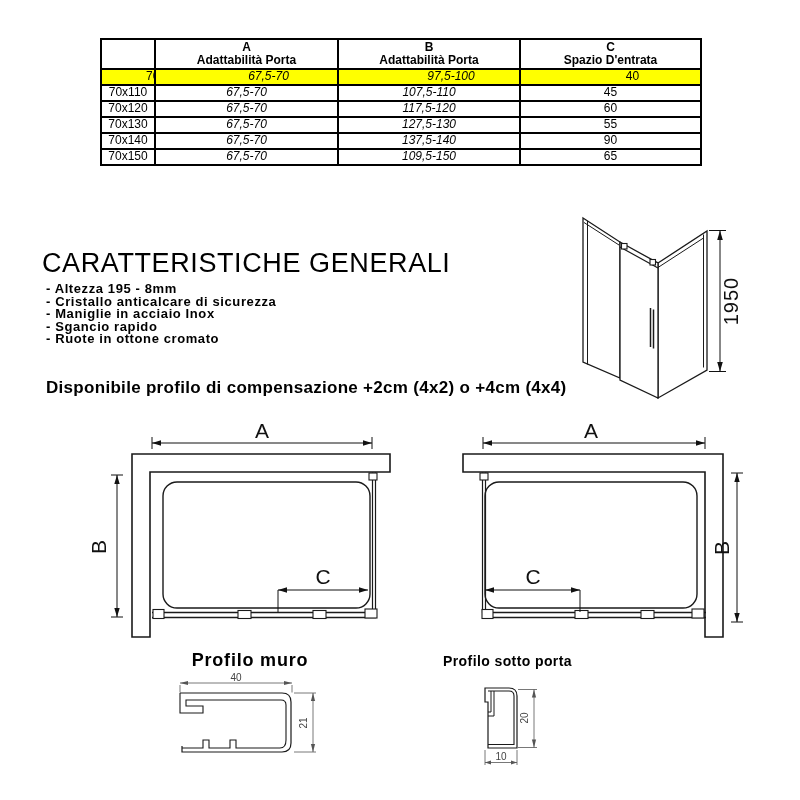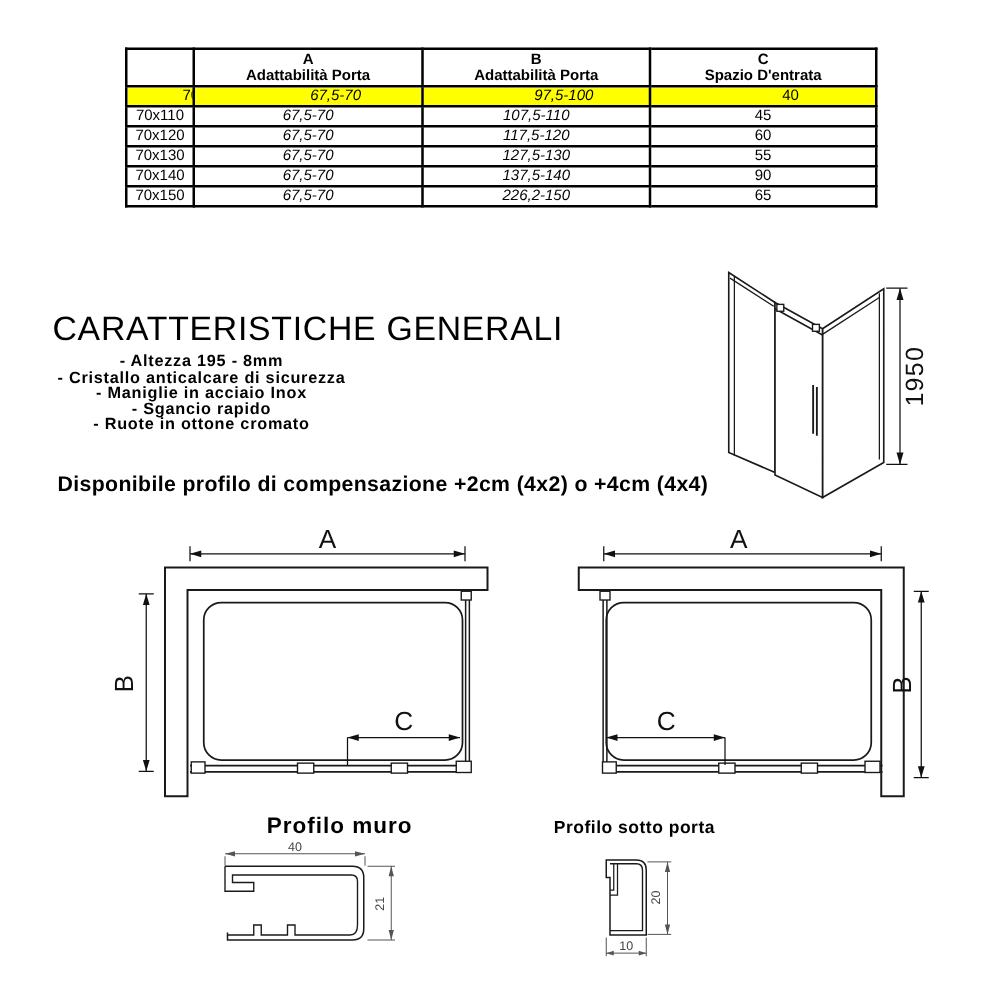--- a/index.html
+++ b/index.html
@@ -17,26 +17,26 @@
     font-size:12px;line-height:1.12;overflow:hidden;white-space:nowrap;
   }
   table.spec th{height:28px;font-weight:700;}
   table.spec td{height:14px;}
   col.c0{width:54px;} col.c1{width:183px;} col.c2{width:182px;} col.c3{width:181px;}
   tr.hl td{background:#ffff00;padding-left:44px;}
   td.val{font-style:italic;margin-top:20px;}
 
   
   #gen-title{left:42px;top:248px;font-size:27px;letter-spacing:.6px;white-space:nowrap;}
-  #gen-items{left:46px;top:283px;font-size:13px;font-weight:700;letter-spacing:.6px;text-align:center;}
+  #gen-items{left:46px;top:283px;font-size:13px;font-weight:700;letter-spacing:.6px;}
   #gen-items .it{line-height:12.6px;white-space:nowrap;}
   #gen-note{left:46px;top:378px;font-size:17px;font-weight:700;letter-spacing:.3px;white-space:nowrap;}
 
   
-  #muro-title{left:170px;top:650px;width:160px;text-align:right;font-size:18px;font-weight:700;letter-spacing:.8px;}
+  #muro-title{left:170px;top:650px;width:160px;text-align:center;font-size:18px;font-weight:700;letter-spacing:.8px;}
   #porta-title{left:420px;top:653px;width:175px;text-align:center;font-size:14px;font-weight:700;letter-spacing:.4px;}
 
   
   svg{display:block;}
   svg text{font-family:"Liberation Sans", sans-serif;}
   .dletter{font-size:21px;fill:#111;}
   .dbig{font-size:20px;fill:#111;letter-spacing:1px;}
   .dnum{font-size:10px;fill:#444;}
   .stroke{stroke:#1a1a1a;fill:none;}
   .wfill{fill:#ffffff;stroke:#1a1a1a;}
@@ -98,21 +98,21 @@
     </tr>
     <tr>
       <td>70x140</td>
       <td class="val">67,5-70</td>
       <td class="val">137,5-140</td>
       <td>90</td>
     </tr>
     <tr>
       <td>70x150</td>
       <td class="val">67,5-70</td>
-      <td class="val">226,2-150</td>
+      <td class="val">109,5-150</td>
       <td>65</td>
     </tr>
   </tbody>
     </table>
 </div>
 
 <div class="abs" id="gen-title">CARATTERISTICHE GENERALI</div>
 <div class="abs" id="gen-items">
   <div class="it">- Altezza 195 - 8mm</div>
   <div class="it">- Cristallo anticalcare di sicurezza</div>

